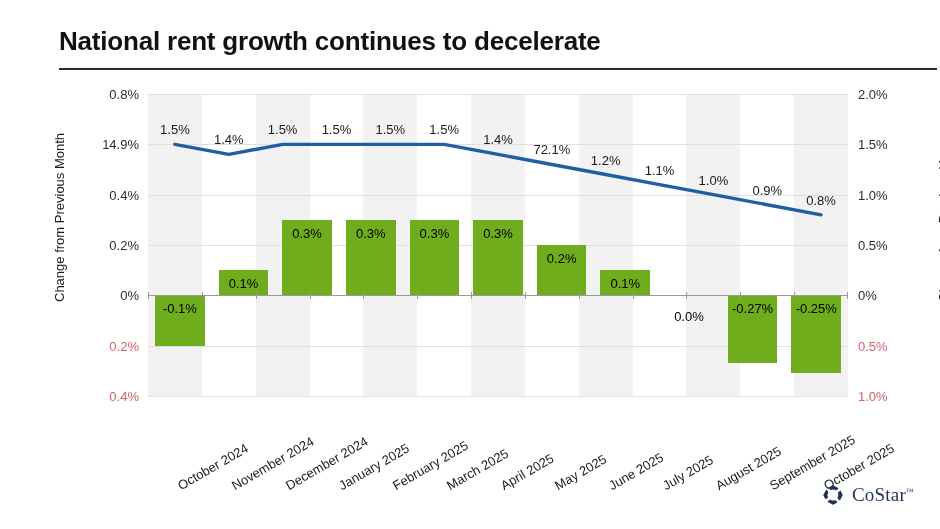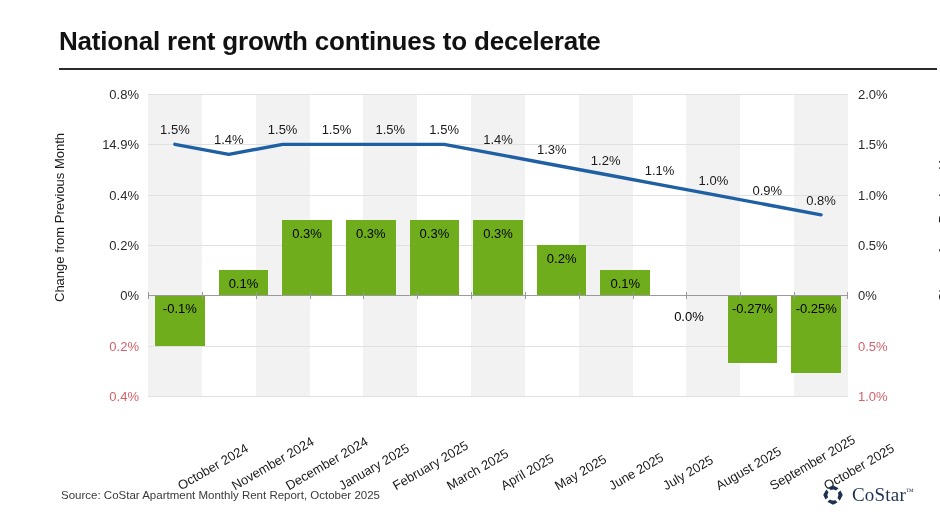--- a/index.html
+++ b/index.html
@@ -236,21 +236,21 @@
           <polyline points="26.92,50.33 80.77,60.40 134.62,50.33 188.46,50.33 242.31,50.33 296.15,50.33 350.00,60.40 403.85,70.47 457.69,80.53 511.54,90.60 565.38,100.67 619.23,110.73 673.08,120.80" fill="none" stroke="#1f5fa3" stroke-width="3.4" stroke-linejoin="round" stroke-linecap="round" vector-effect="non-scaling-stroke"></polyline>
         </svg>
       <div id="lineLabels">
           <div class="linelabel" style="left: 26.9231px; top: 43.3333px;">1.5%</div>
           <div class="linelabel" style="left: 80.7692px; top: 53.4px;">1.4%</div>
           <div class="linelabel" style="left: 134.615px; top: 43.3333px;">1.5%</div>
           <div class="linelabel" style="left: 188.462px; top: 43.3333px;">1.5%</div>
           <div class="linelabel" style="left: 242.308px; top: 43.3333px;">1.5%</div>
           <div class="linelabel" style="left: 296.154px; top: 43.3333px;">1.5%</div>
           <div class="linelabel" style="left: 350px; top: 53.4px;">1.4%</div>
-          <div class="linelabel" style="left: 403.846px; top: 63.4667px;">1.3%</div>
+          <div class="linelabel" style="left: 403.846px; top: 63.4667px;">72.1%</div>
           <div class="linelabel" style="left: 457.692px; top: 73.5333px;">1.2%</div>
           <div class="linelabel" style="left: 511.538px; top: 83.6px;">1.1%</div>
           <div class="linelabel" style="left: 565.385px; top: 93.6667px;">1.0%</div>
           <div class="linelabel" style="left: 619.231px; top: 103.733px;">0.9%</div>
           <div class="linelabel" style="left: 673.077px; top: 113.8px;">0.8%</div>
         </div>
     </div>
 
     <div class="cats" id="cats">
         <div class="catcell">
@@ -289,21 +289,20 @@
         <div class="catcell">
           <div class="catlabel">September 2025</div>
         </div>
         <div class="catcell">
           <div class="catlabel">October 2025</div>
         </div>
       </div>
 
   </div>
 
-  <div class="source">Source: CoStar Apartment Monthly Rent Report, October 2025</div>
 
   <div class="logo">
     <svg width="24" height="24" viewBox="0 0 64 64">
       <g fill="#1f3250">
         <path d="M32 6 L47 14 L40 20 Q33 15 26 19 L20 12 Z"></path>
         <path d="M58 32 L50 47 L44 40 Q49 33 45 26 L52 20 Z"></path>
         <path d="M32 58 L17 50 L24 44 Q31 49 38 45 L44 52 Z"></path>
         <path d="M6 32 L14 17 L20 24 Q15 31 19 38 L12 44 Z"></path>
       </g>
     </svg>

